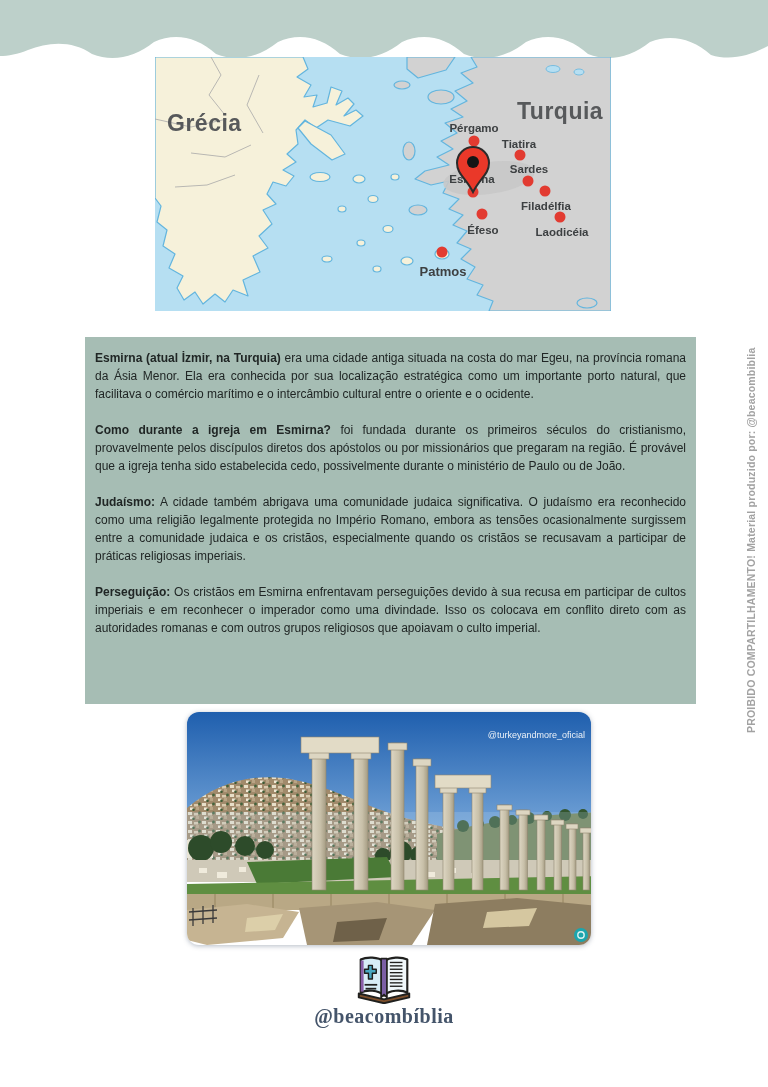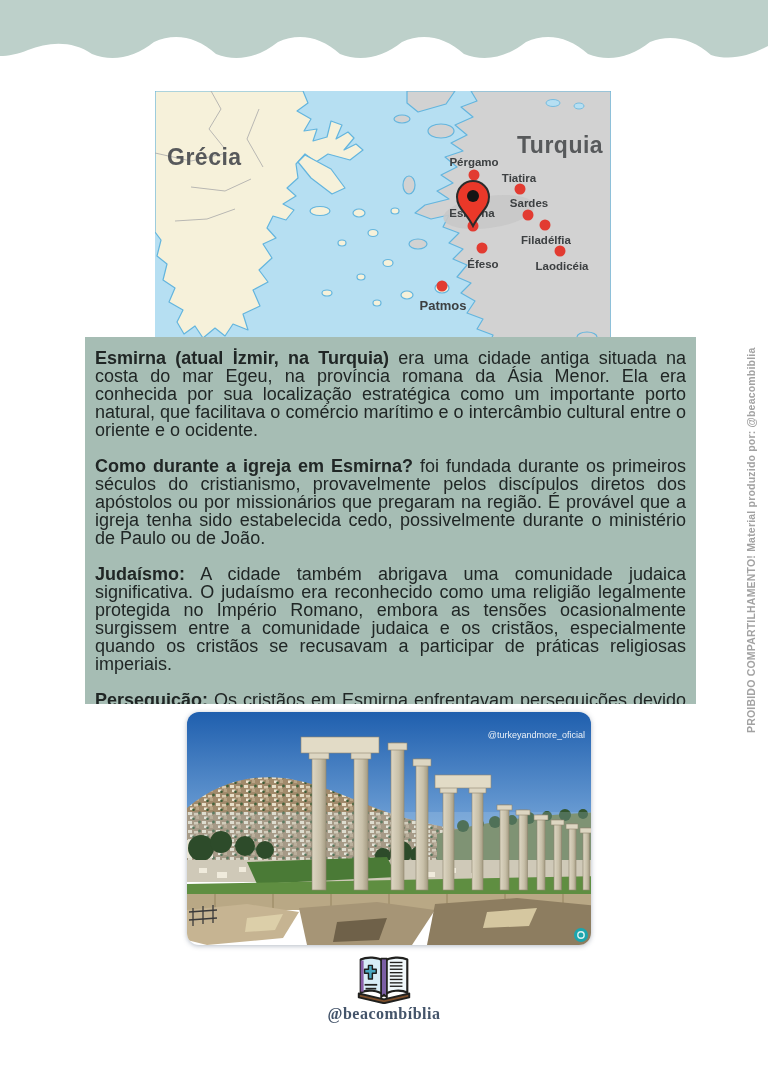--- a/index.html
+++ b/index.html
@@ -1,32 +1,32 @@
 <!DOCTYPE html>
 <html lang="pt"><head>
 <meta charset="utf-8">
 <style>
   html,body{margin:0;padding:0;background:#ffffff;}
   .page{position:relative;width:768px;height:1087px;background:#fff;overflow:hidden;
         font-family:"Liberation Sans", sans-serif;}
   .header-wave{position:absolute;left:0;top:0;width:768px;height:72px;}
-  .map-wrap{position:absolute;left:155px;top:91px;width:456px;height:254px;}
+  .map-wrap{position:absolute;left:155px;top:57px;width:456px;height:254px;}
   .map-wrap svg{display:block;}
   .panel{position:absolute;left:85px;top:337px;width:611px;height:367px;box-sizing:border-box;
          padding:12px 10px;overflow:hidden;}
-  .panel p{margin:0 0 18px 0;font-size:18px;line-height:18px;text-align:justify;}
+  .panel p{margin:0 0 18px 0;font-size:12px;line-height:18px;text-align:justify;}
   .panel p:last-child{margin-bottom:0;}
   .panel b{font-weight:bold;}
   .photo{position:absolute;left:187px;top:712px;width:404px;height:233px;margin:0;
          border-radius:12px;overflow:hidden;box-shadow:0 1px 5px rgba(40,60,90,.35);}
   .photo svg{display:block;}
   .brand{position:absolute;left:0;top:952px;width:768px;text-align:center;}
   .brand .book{display:block;margin:0 auto;}
   .handle{display:block;margin-top:1px;font-family:"Liberation Serif", serif;font-weight:bold;
-          font-size:16px;letter-spacing:.5px;}
+          font-size:20px;letter-spacing:.5px;}
   .side-note{position:absolute;left:745px;top:333px;height:414px;width:15px;
              writing-mode:vertical-rl;transform:rotate(180deg);white-space:nowrap;
              font-weight:bold;font-size:10.5px;letter-spacing:.2px;text-align:center;}
   text{font-family:"Liberation Sans", sans-serif;}
 </style>
 </head>
 <body>
 
 <div class="page">
 

